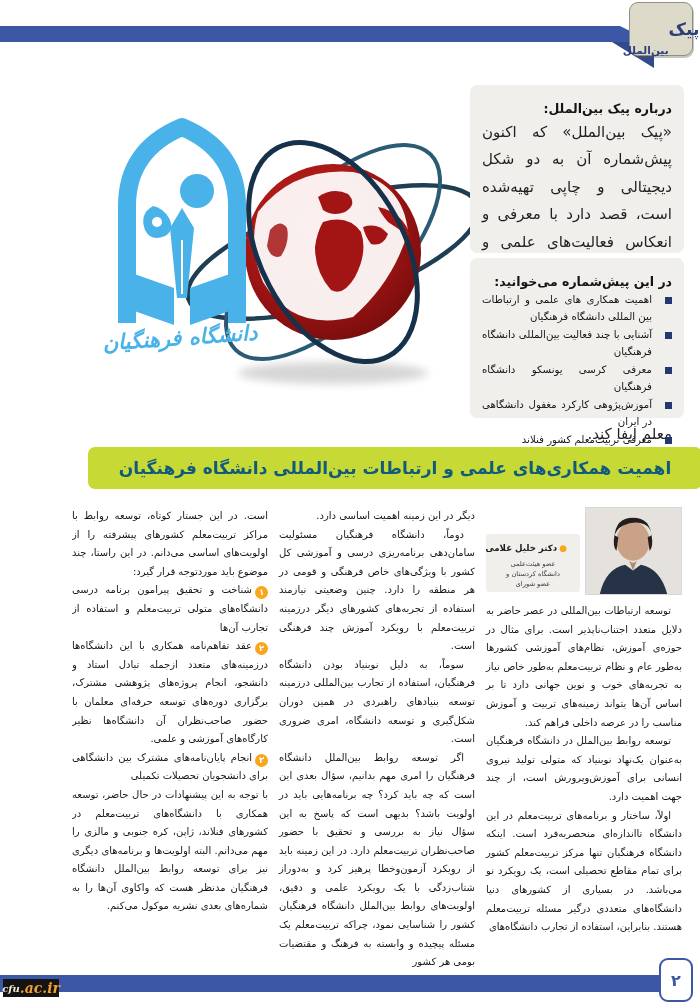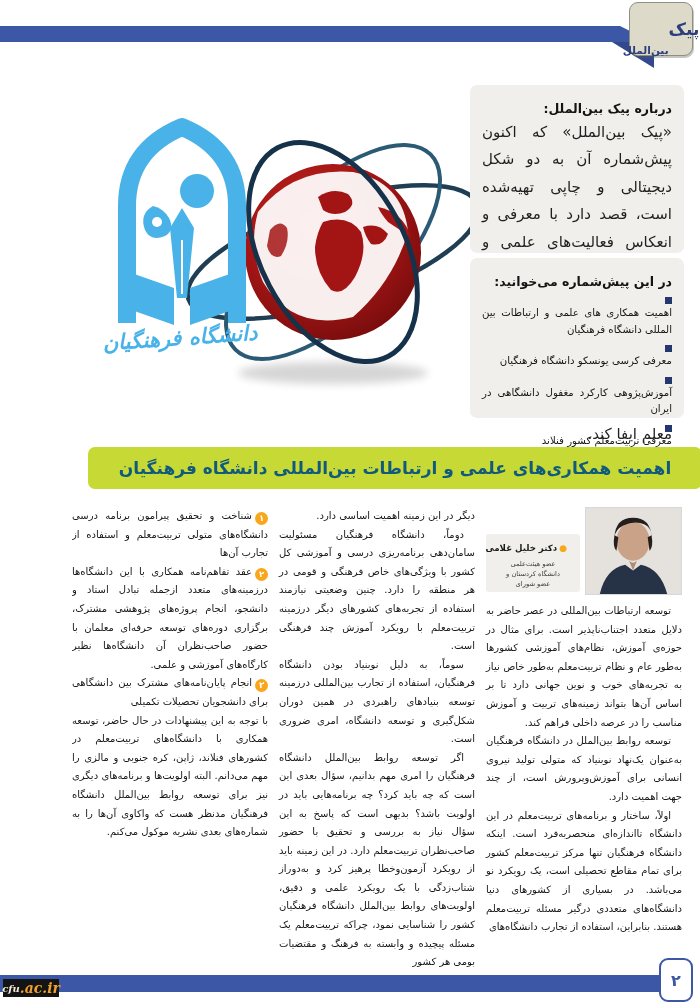--- a/index.html
+++ b/index.html
@@ -25,21 +25,21 @@
                font-weight:bold;font-style:italic;font-size:21px;color:#49b2e8;
                transform:rotate(-4deg);direction:rtl;white-space:nowrap;}
 
   
   .box{position:absolute;left:470px;width:214px;box-sizing:border-box;background:#f1efec;
        border-radius:7px;padding:16px 12px;direction:rtl;}
   .box.about{top:85px;height:168px;}
   .box.toc{top:258px;height:160px;}
   .box-title{font-weight:bold;font-size:12.5px;color:#141414;margin-bottom:3px;}
   .box-body{font-size:15px;line-height:1.83;text-align:justify;color:#1f1f1f;}
-  .toc-item{display:flex;gap:1px;font-size:10.2px;line-height:1.62;color:#161616;margin-bottom:2px;text-align:justify;flex-direction:column;}
+  .toc-item{display:flex;gap:13px;font-size:10.2px;line-height:1.62;color:#161616;margin-bottom:2px;text-align:justify;}
   .sq{width:7px;height:7px;background:#24386f;margin-top:5px;flex:none;}
 
   
   .title-band{position:absolute;left:88px;top:447px;width:614px;height:42px;background:#c6d934;
               border-radius:7px;display:flex;align-items:center;justify-content:center;direction:rtl;}
   .title-band span{font-size:17px;font-weight:bold;color:#105a7d;}
 
   
   .article{position:absolute;left:72px;top:507px;width:610px;height:462px;overflow:hidden;
            display:flex;gap:11px;direction:rtl;}
@@ -130,20 +130,24 @@
   <div class="box about">
     <div class="box-title">درباره پیک بین‌الملل:</div>
     <div class="box-body">«پیک بین‌الملل» که اکنون پیش‌شماره آن به دو شکل دیجیتالی و چاپی تهیه‌شده است، قصد دارد با معرفی و انعکاس فعالیت‌های علمی و بین‌المللی دانشگاه فرهنگیان در محدوده تربیت‌معلم ایفای نقش نماید. این نشریه همچنین اخبار تربیت معلم جهان را رصد و اطلاع‌رسانی می‌کند تا نقشی سازنده در حوزه تربیت معلم ایفا کند.</div>
   </div>
 
   <div class="box toc">
     <div class="box-title">در این پیش‌شماره می‌خوانید:</div>
     <div class="toc-item">
       <span class="sq"></span>
       <span>اهمیت همکاری های علمی و ارتباطات بین المللی دانشگاه فرهنگیان</span>
+    </div>
+    <div class="toc-item">
+      <span class="sq"></span>
+      <span>آشنایی با چند فعالیت بین‌المللی دانشگاه فرهنگیان</span>
     </div>
     <div class="toc-item">
       <span class="sq"></span>
       <span>معرفی کرسی یونسکو دانشگاه فرهنگیان</span>
     </div>
     <div class="toc-item">
       <span class="sq"></span>
       <span>آموزش‌پژوهی کارکرد مغفول دانشگاهی در ایران</span>
     </div>
     <div class="toc-item">
@@ -183,20 +187,21 @@
     </div>
 
     <div class="col">
       <p>دیگر در این زمینه اهمیت اساسی دارد.</p>
       <p class="indent">دوماً، دانشگاه فرهنگیان مسئولیت سامان‌دهی برنامه‌ریزی درسی و آموزشی کل کشور با ویژگی‌های خاص فرهنگی و قومی در هر منطقه را دارد. چنین وضعیتی نیازمند استفاده از تجربه‌های کشورهای دیگر درزمینه تربیت‌معلم با رویکرد آموزش چند فرهنگی است.</p>
       <p class="indent">سوماً، به دلیل نوبنیاد بودن دانشگاه فرهنگیان، استفاده از تجارب بین‌المللی درزمینه توسعه بنیادهای راهبردی در همین دوران شکل‌گیری و توسعه دانشگاه، امری ضروری است.</p>
       <p class="indent">اگر توسعه روابط بین‌الملل دانشگاه فرهنگیان را امری مهم بدانیم، سؤال بعدی این است که چه باید کرد؟ چه برنامه‌هایی باید در اولویت باشد؟ بدیهی است که پاسخ به این سؤال نیاز به بررسی و تحقیق با حضور صاحب‌نظران تربیت‌معلم دارد. در این زمینه باید از رویکرد آزمون‌وخطا پرهیز کرد و به‌دوراز شتاب‌زدگی با یک رویکرد علمی و دقیق، اولویت‌های روابط بین‌الملل دانشگاه فرهنگیان کشور را شناسایی نمود، چراکه تربیت‌معلم یک مسئله پیچیده و وابسته به فرهنگ و مقتضیات بومی هر کشور</p>
     </div>
 
     <div class="col">
+      <p>است. در این جستار کوتاه، توسعه روابط با مراکز تربیت‌معلم کشورهای پیشرفته را از اولویت‌های اساسی می‌دانم. در این راستا، چند موضوع باید موردتوجه قرار گیرد:</p>
       <p>
         <span class="num-badge">۱</span><span>شناخت و تحقیق پیرامون برنامه درسی دانشگاه‌های متولی تربیت‌معلم و استفاده از تجارب آن‌ها</span>
       </p>
       <p>
         <span class="num-badge">۲</span><span>عقد تفاهم‌نامه همکاری با این دانشگاه‌ها درزمینه‌های متعدد ازجمله تبادل استاد و دانشجو، انجام پروژه‌های پژوهشی مشترک، برگزاری دوره‌های توسعه حرفه‌ای معلمان با حضور صاحب‌نظران آن دانشگاه‌ها نظیر کارگاه‌های آموزشی و علمی.</span>
       </p>
       <p>
         <span class="num-badge">۳</span><span>انجام پایان‌نامه‌های مشترک بین دانشگاهی برای دانشجویان تحصیلات تکمیلی</span>
       </p>
       <p>با توجه به این پیشنهادات در حال حاضر، توسعه همکاری با دانشگاه‌های تربیت‌معلم در کشورهای فنلاند، ژاپن، کره جنوبی و مالزی را مهم می‌دانم. البته اولویت‌ها و برنامه‌های دیگری نیز برای توسعه روابط بین‌الملل دانشگاه فرهنگیان مدنظر هست که واکاوی آن‌ها را به شماره‌های بعدی نشریه موکول می‌کنم.</p>

